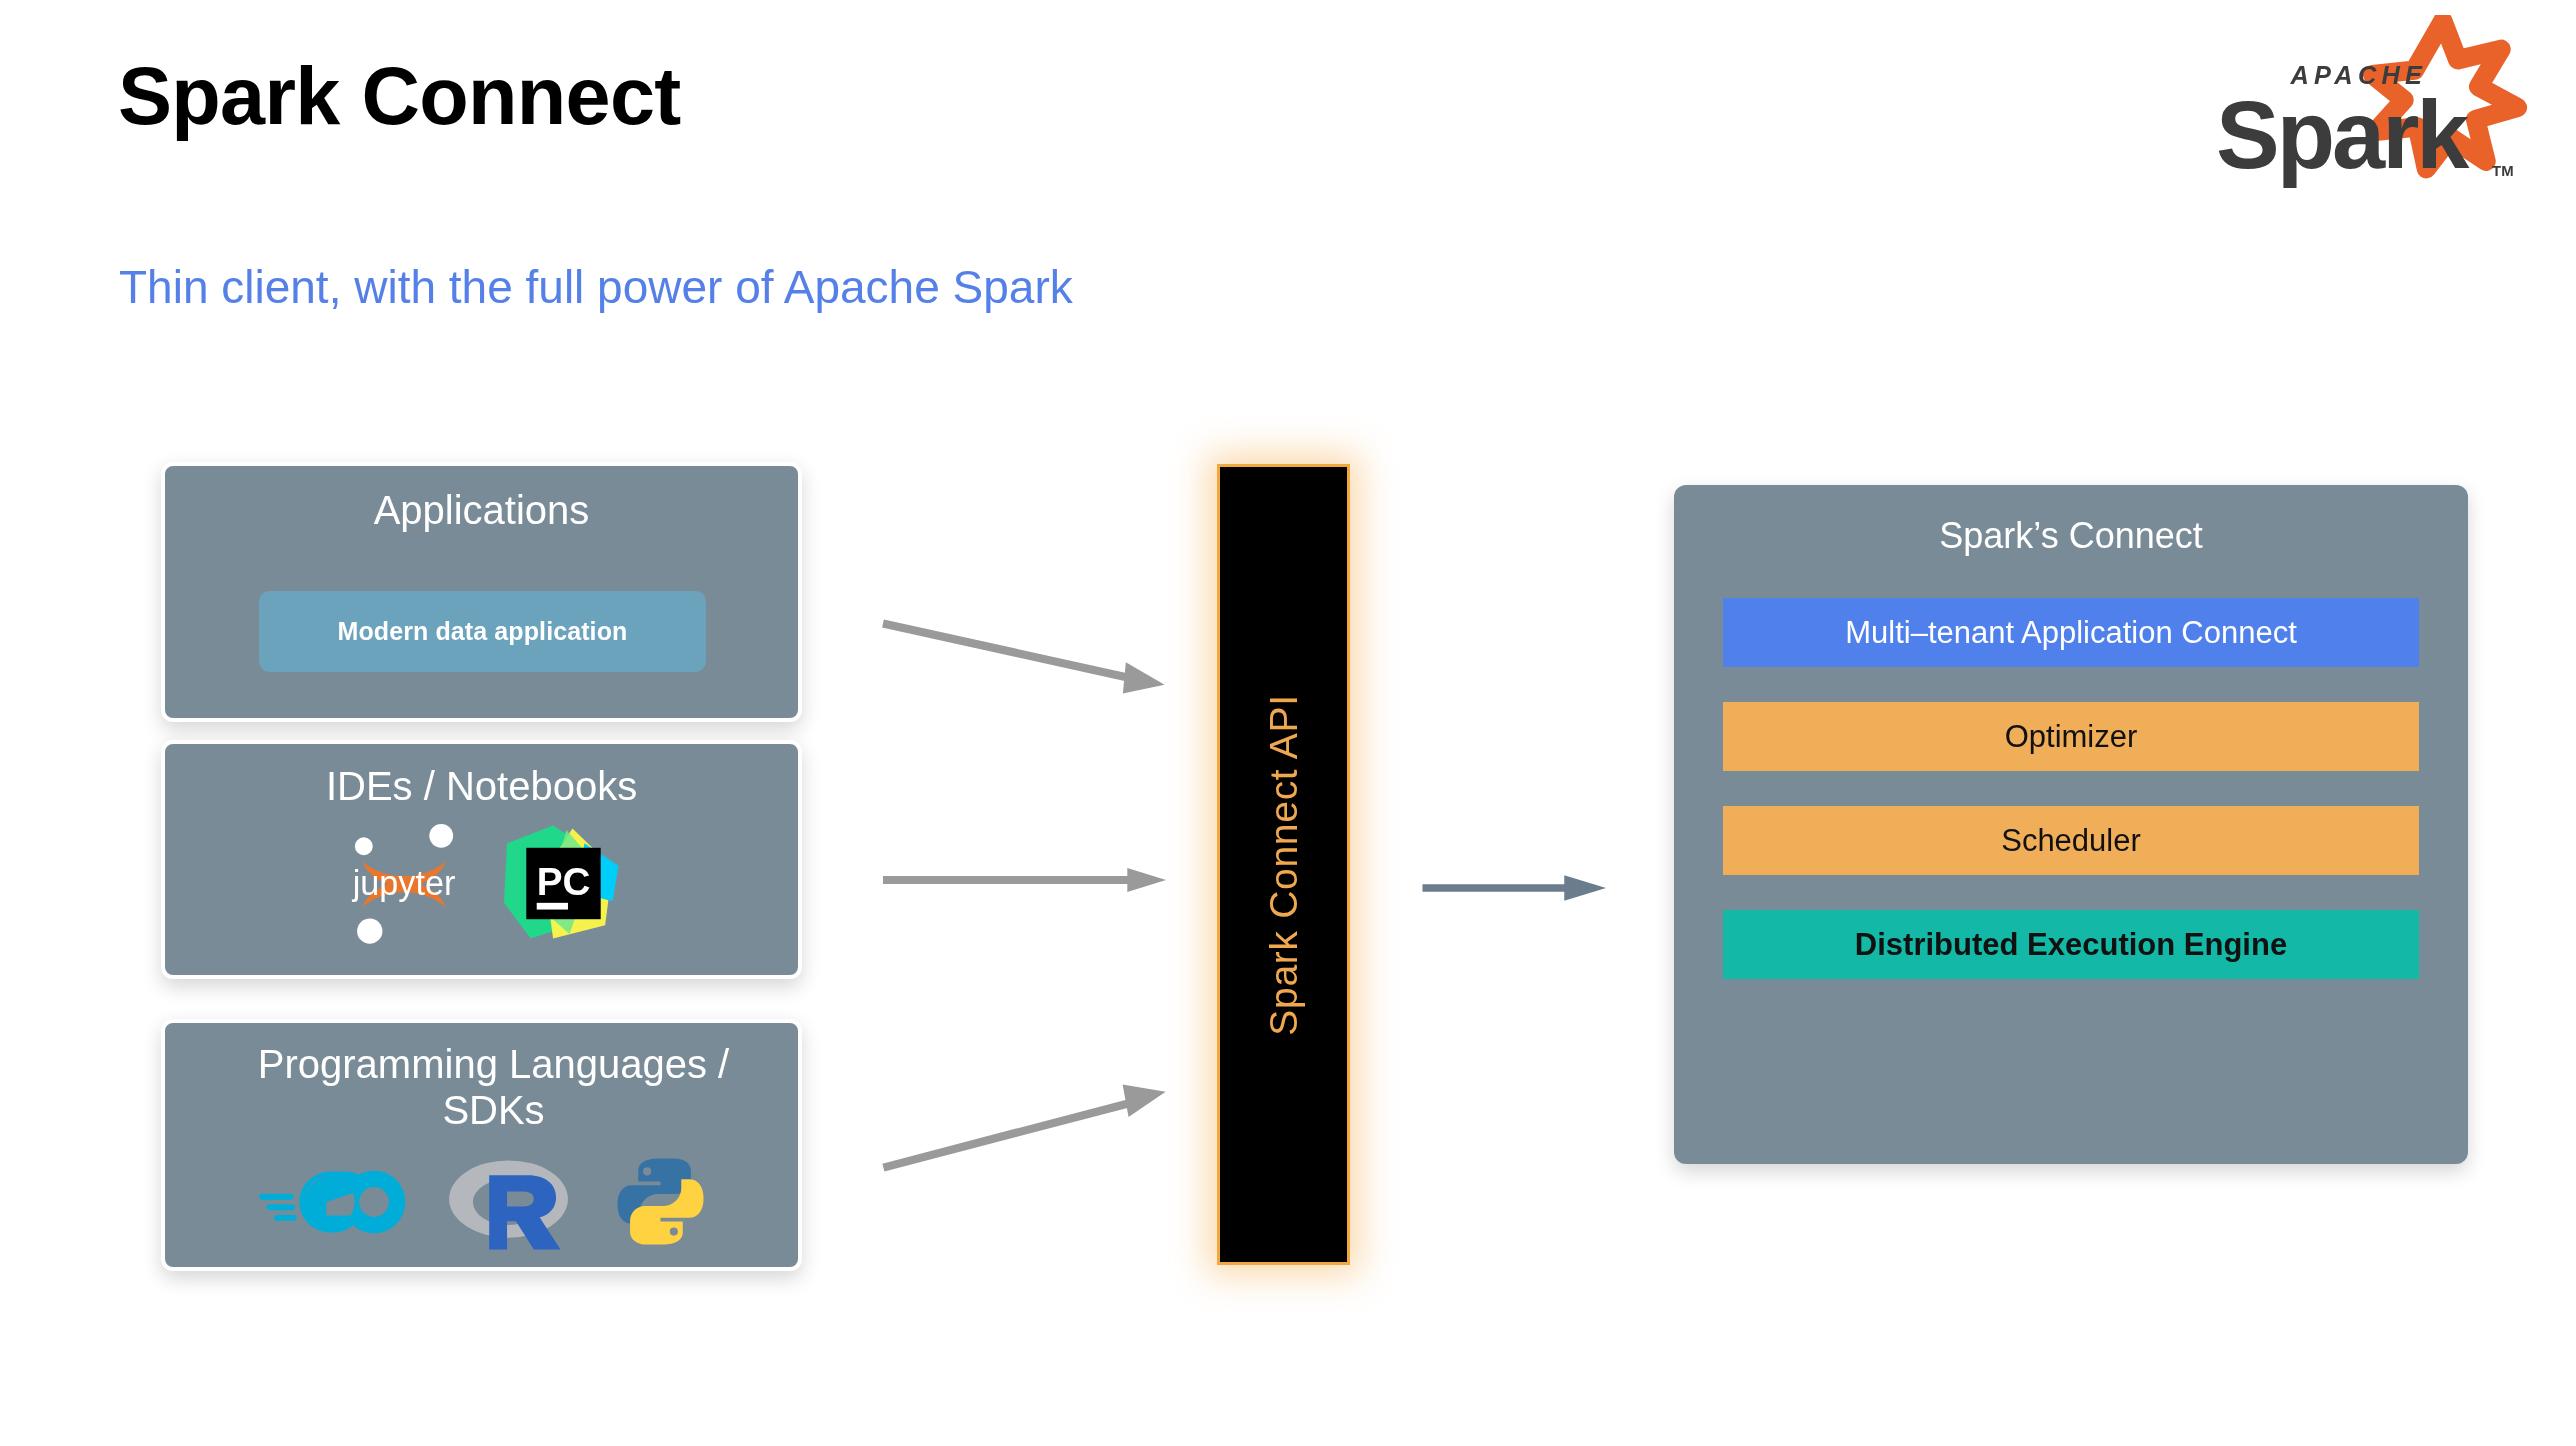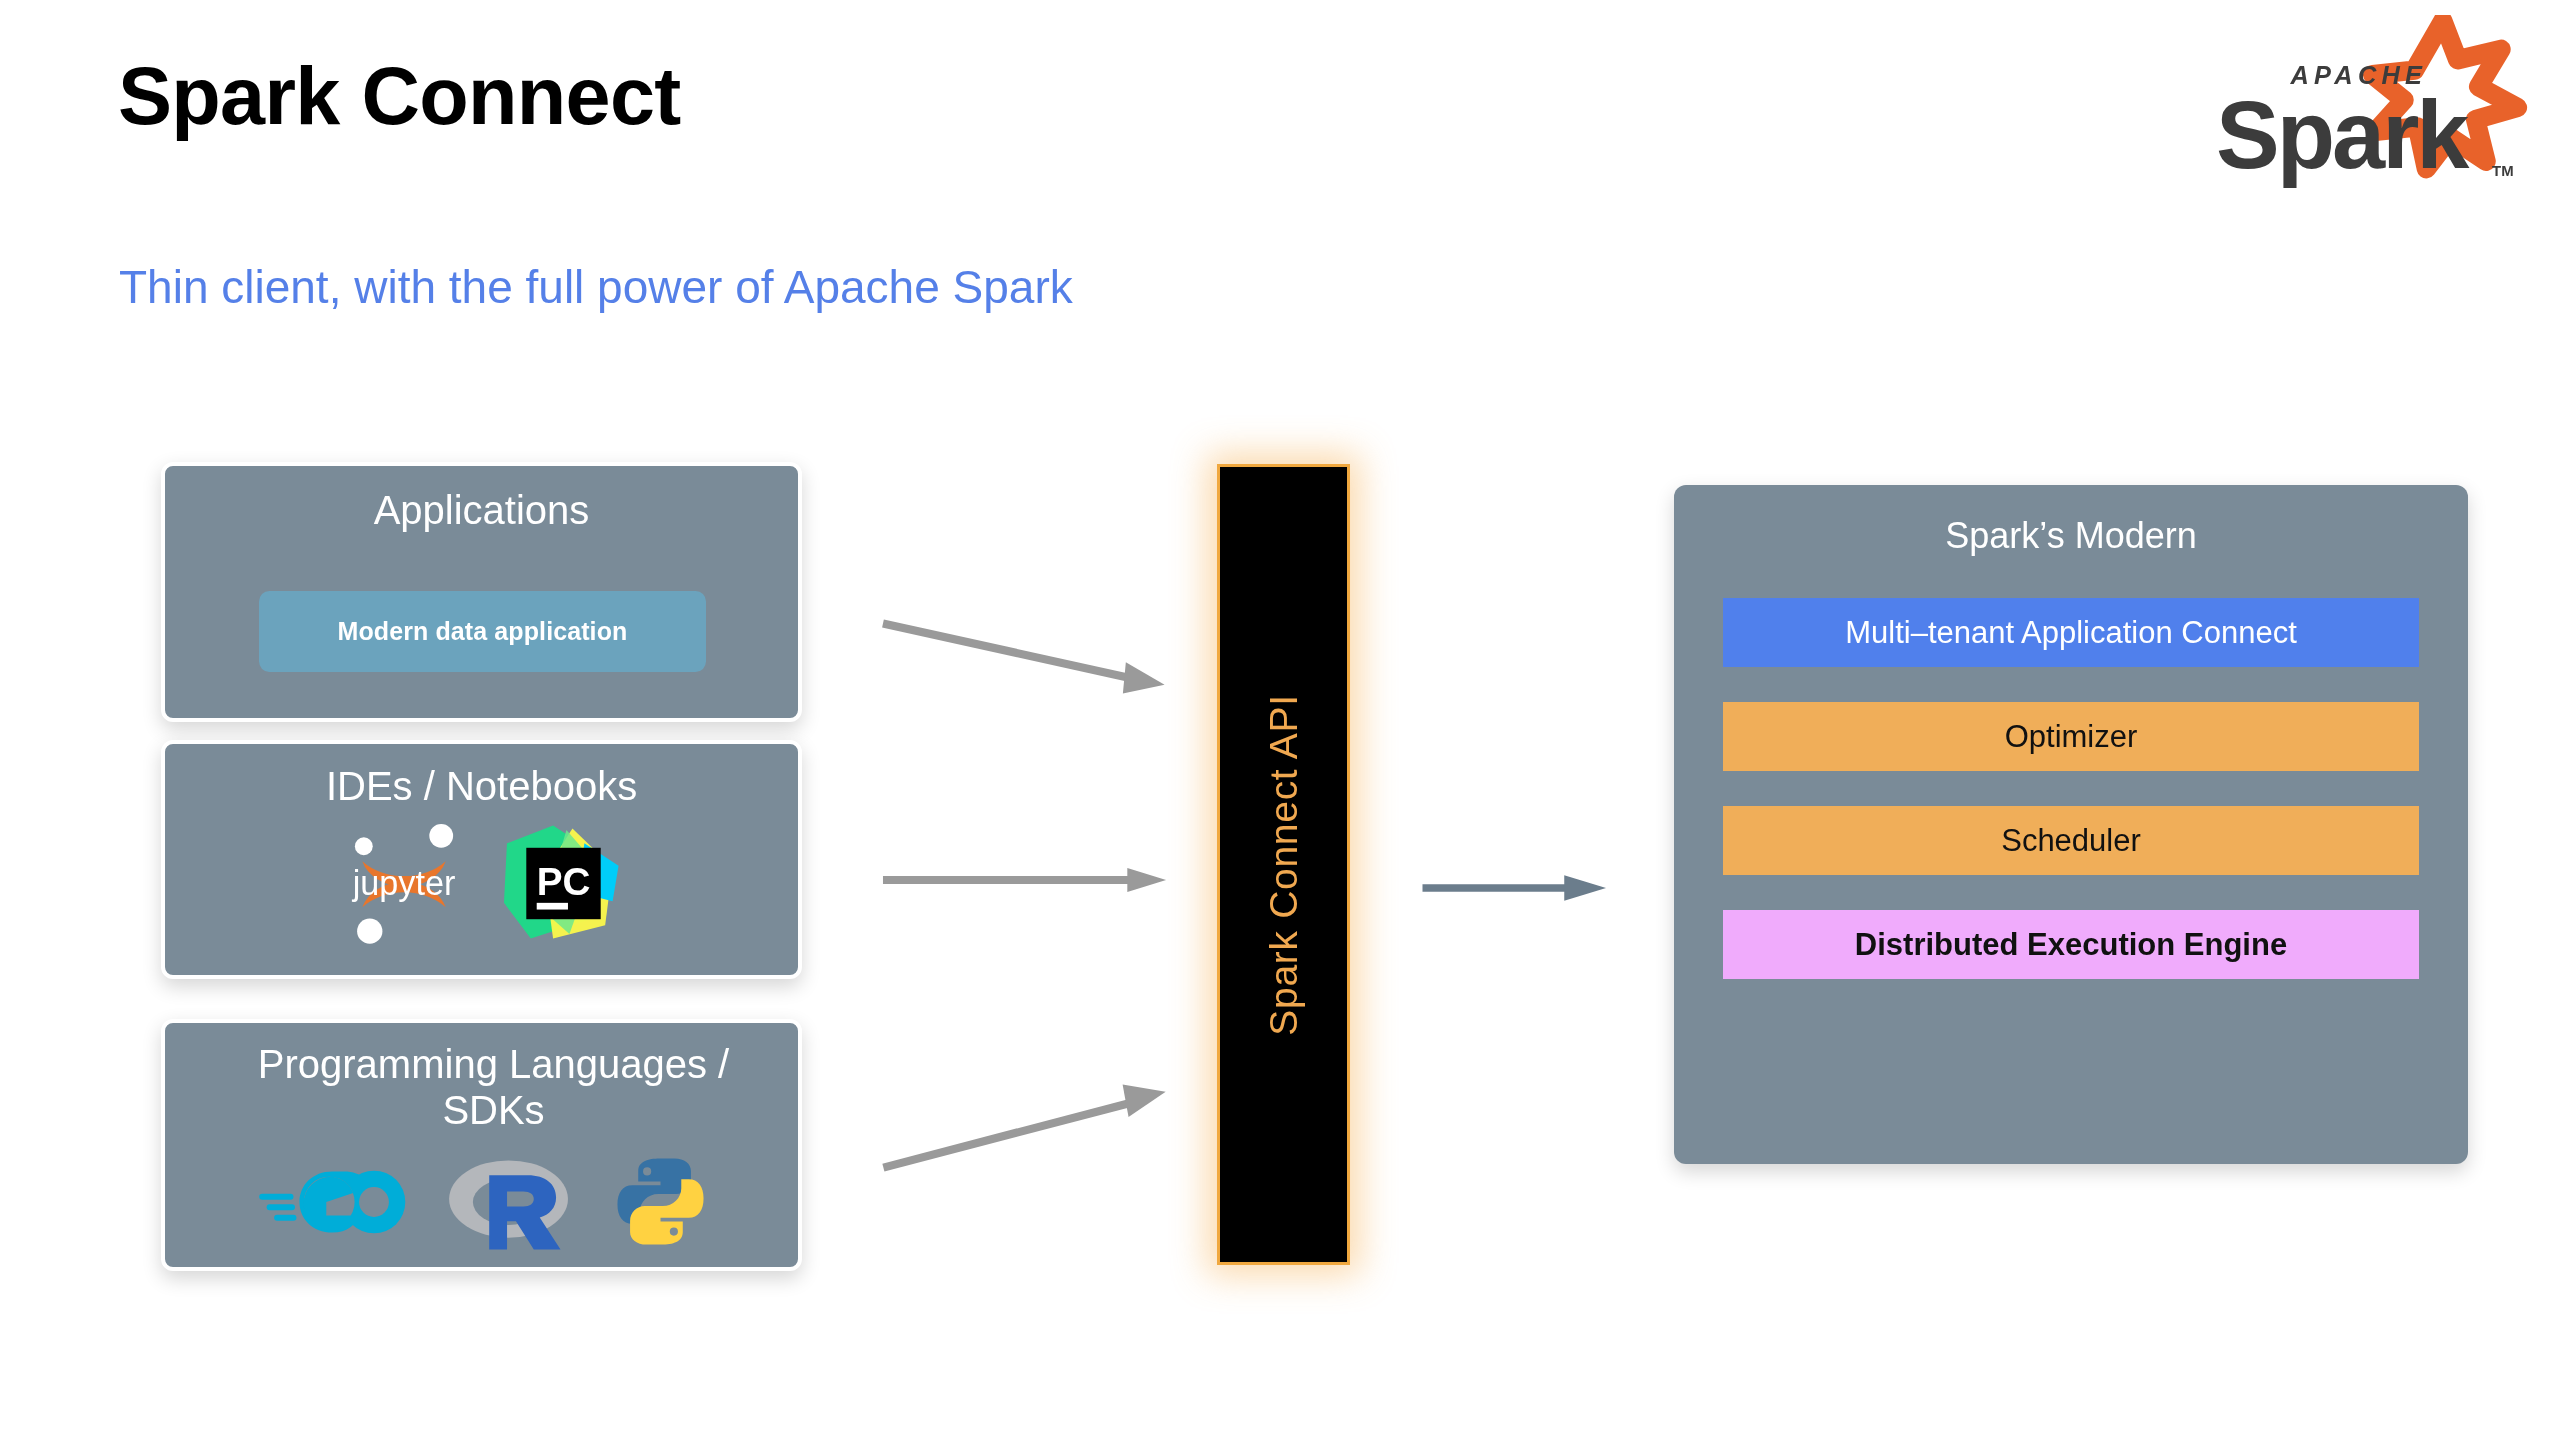--- a/index.html
+++ b/index.html
@@ -196,32 +196,32 @@
       </svg>
 
     </div>
   </div>
 
   <div id="api-bar">
     <div id="api-bar-label">Spark Connect API</div>
   </div>
 
   <div id="panel-driver">
-    <div id="driver-title">Spark’s Modern</div>
+    <div id="driver-title">Spark’s Connect</div>
     <div id="driver-rows">
       <div class="driver-row" style="background:#5080ec;color:#ffffff;">
         <span>Multi–tenant Application Connect</span>
       </div>
       <div class="driver-row" style="background:#f0ae59;color:#111111;">
         <span>Optimizer</span>
       </div>
       <div class="driver-row" style="background:#f0ae59;color:#111111;">
         <span>Scheduler</span>
       </div>
-      <div class="driver-row" style="background:#f0abfc;color:#111111;font-weight:700;">
+      <div class="driver-row" style="background:#14b8a6;color:#111111;font-weight:700;">
         <span>Distributed Execution Engine</span>
       </div>
     </div>
   </div>
 
   <svg class="arrow" id="arrow-1" viewBox="0 0 400 130">
     <line x1="4" y1="6" x2="340" y2="80" stroke="#9a9a9a" stroke-width="11"></line>
     <polygon points="330,58 382,88 326,100" fill="#9a9a9a"></polygon>
   </svg>
 

